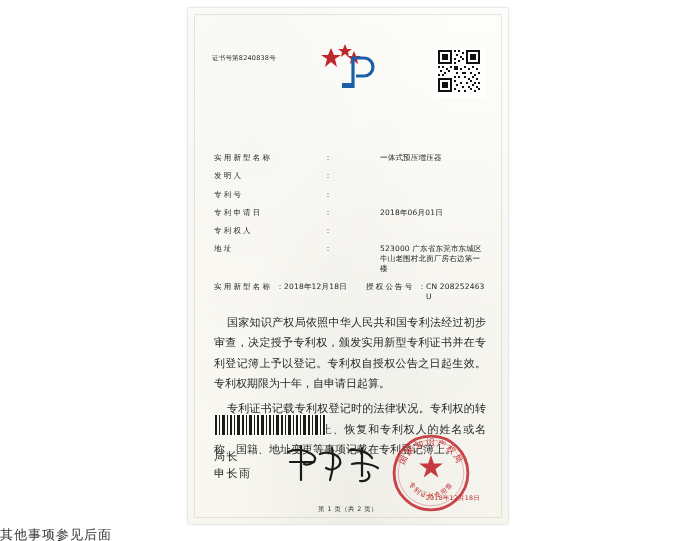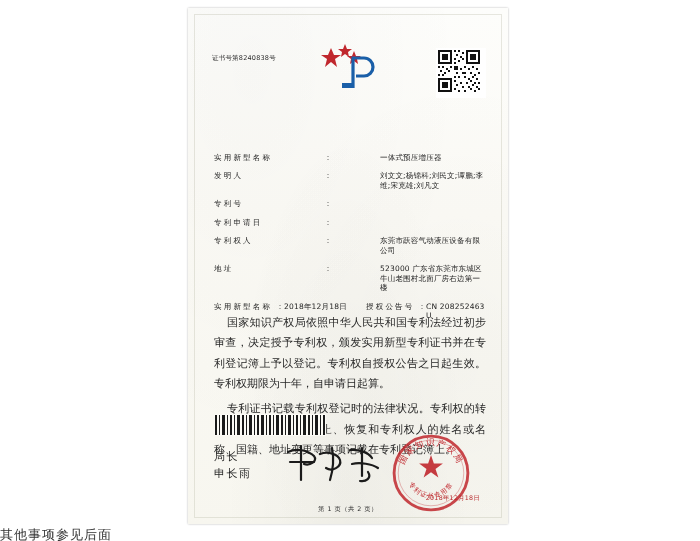--- a/index.html
+++ b/index.html
@@ -316,34 +316,33 @@
 
     <div class="fields">
       <div class="field-row">
         <span class="field-label">实用新型名称</span>
         <span class="field-colon">：</span>
         <span class="field-value">一体式预压增压器</span>
       </div>
       <div class="field-row">
         <span class="field-label">发明人</span>
         <span class="field-colon">：</span>
-        <span class="field-value">刘文文;杨锦科;刘民文;谭鹏;李维;宋克雄;刘凡文</span>
       </div>
       <div class="field-row">
         <span class="field-label">专利号</span>
         <span class="field-colon">：</span>
       </div>
       <div class="field-row">
         <span class="field-label">专利申请日</span>
         <span class="field-colon">：</span>
+        <span class="field-value">2018年06月01日</span>
       </div>
       <div class="field-row">
         <span class="field-label">专利权人</span>
         <span class="field-colon">：</span>
-        <span class="field-value">东莞市跃容气动液压设备有限公司</span>
       </div>
       <div class="field-row">
         <span class="field-label">地址</span>
         <span class="field-colon">：</span>
         <span class="field-value">523000  广东省东莞市东城区牛山老围村北面厂房右边第一楼</span>
       </div>
 
       <div class="split-row">
         <span class="split-left">
           <span class="field-label">实用新型名称</span>

